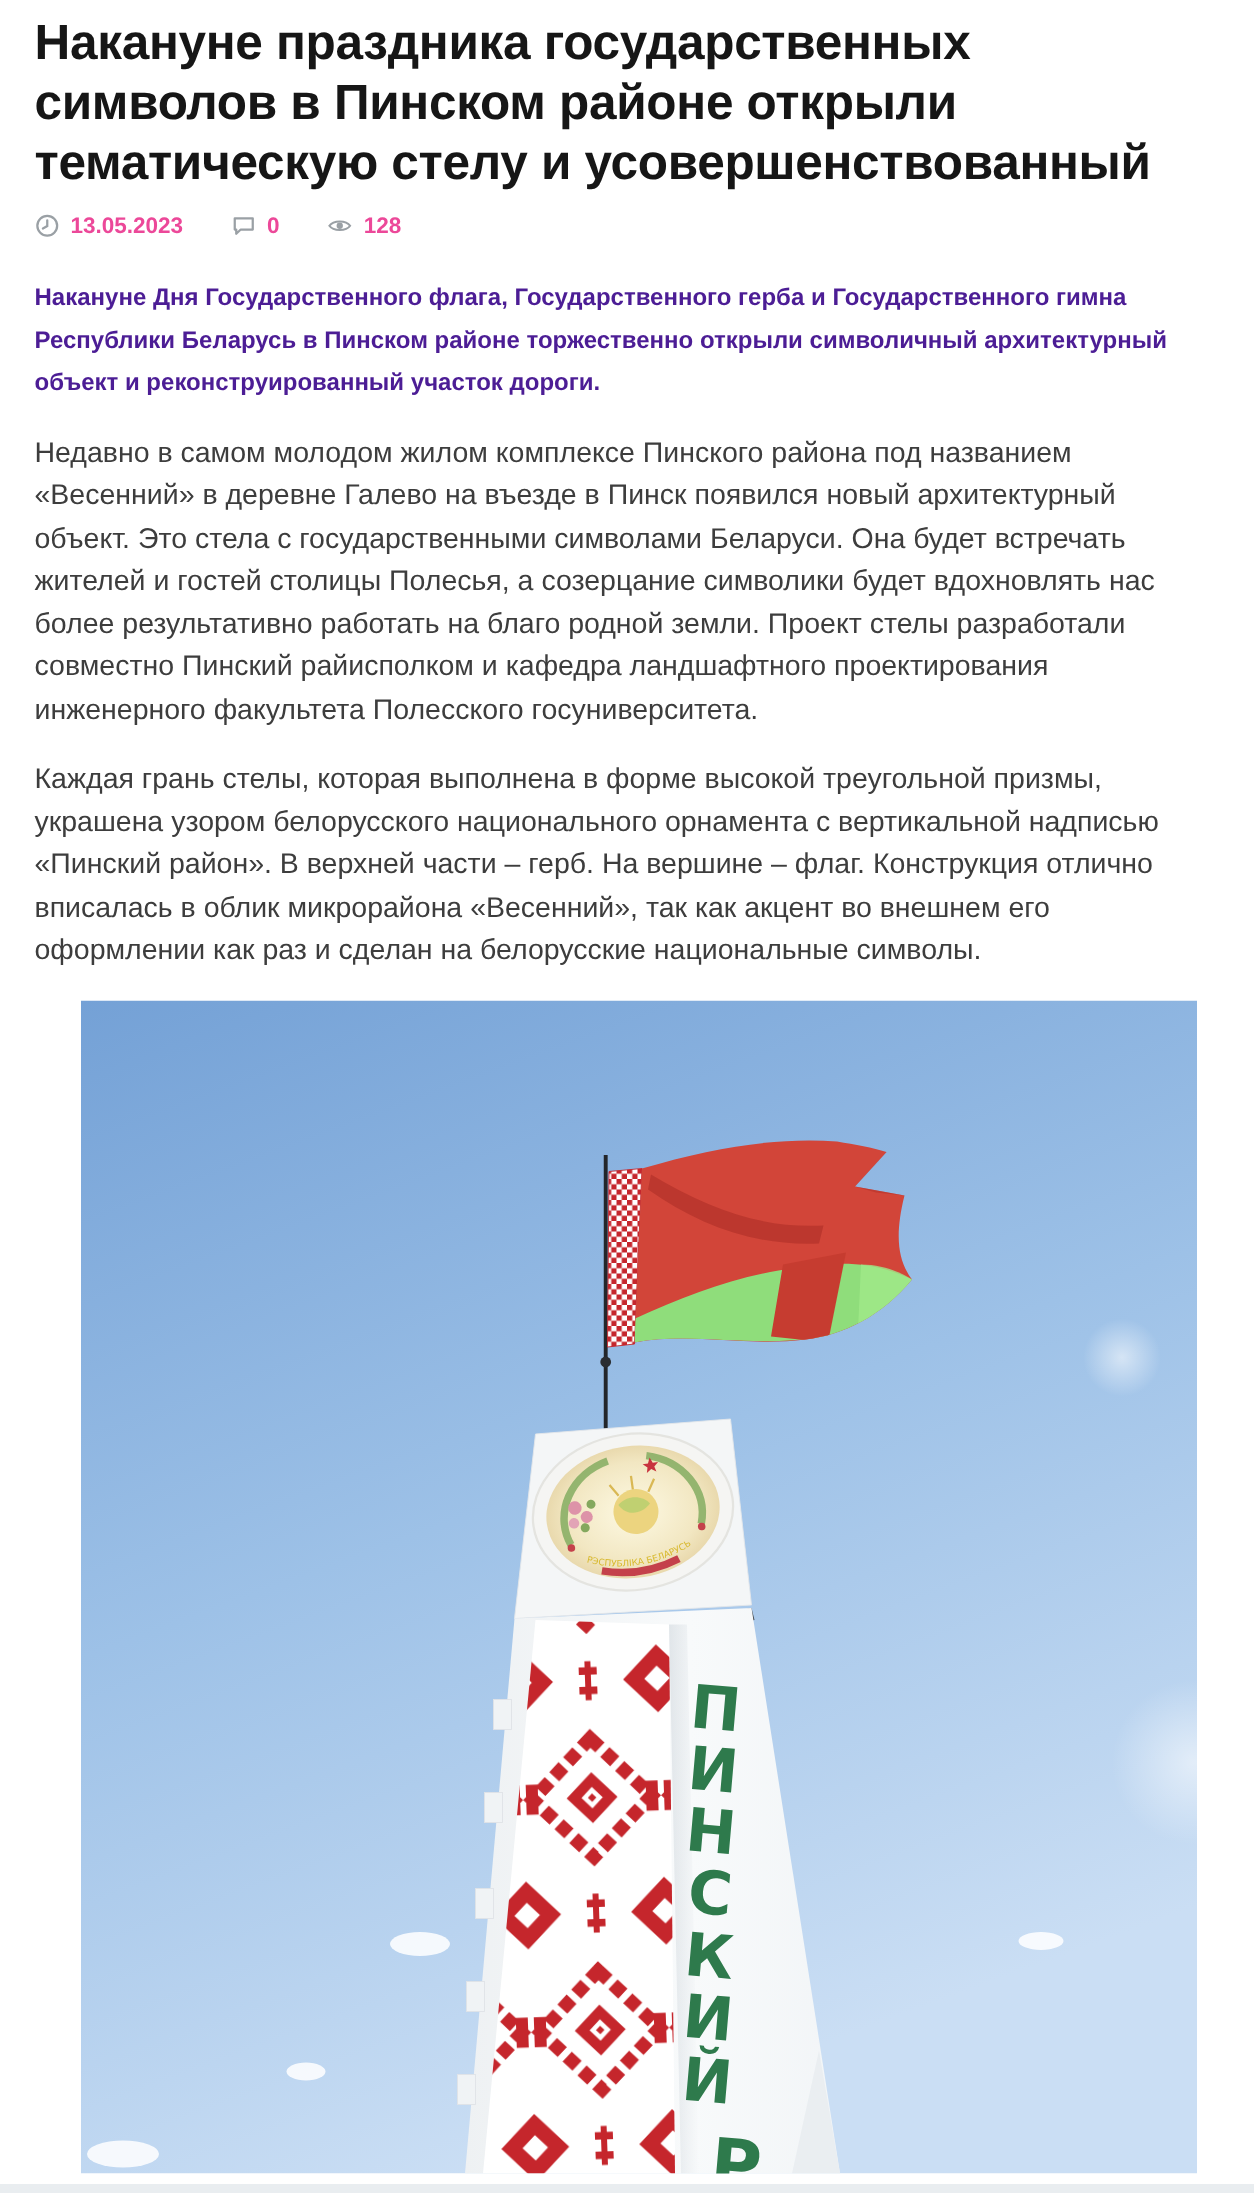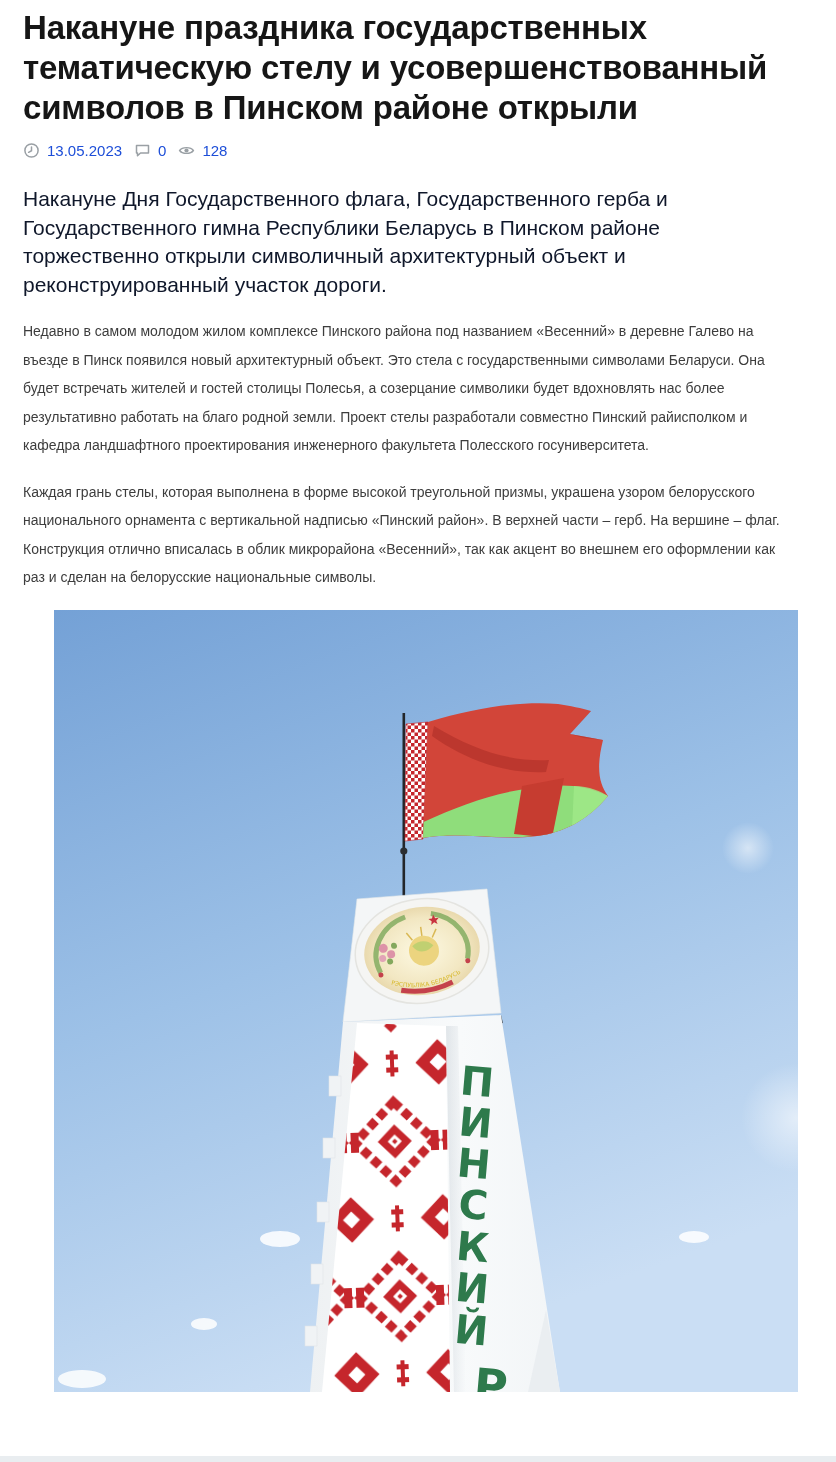--- a/index.html
+++ b/index.html
@@ -1,39 +1,39 @@
 <!DOCTYPE html>
 <html><head>
 <meta charset="utf-8">
 <style>
   html,body{margin:0;padding:0;background:#fff;}
   .page{width:836px;height:1462px;overflow:hidden;position:relative;background:#fff;
         font-family:"Liberation Sans","DejaVu Sans",sans-serif;}
   article{padding:8px 43px 0 23px;}
   h1{font-size:33px;line-height:40px;font-weight:700;color:#161616;margin:0 0 14px 0;letter-spacing:-0.2px;}
   h1 .tl{display:block;}
-  .meta{display:flex;align-items:center;gap:12px;color:#1d4ed8;font-size:15px;margin:0 0 26px 0;}
+  .meta{display:flex;align-items:center;gap:32px;color:#ec4899;font-size:15px;margin:0 0 26px 0;font-weight:bold;}
   .meta-item{display:flex;align-items:center;gap:7px;}
   .micon{width:17px;height:17px;display:block;}
-  .lead{font-size:21px;line-height:28.5px;font-weight:400;color:#0f172a;margin:0 0 18px 0;}
-  .body-p{font-size:14px;line-height:28.5px;color:#3d3d3d;margin:0 0 18px 0;}
+  .lead{font-size:16px;line-height:28.5px;font-weight:700;color:#4c1d95;margin:0 0 18px 0;}
+  .body-p{font-size:19px;line-height:28.5px;color:#3d3d3d;margin:0 0 18px 0;}
   figure{margin:16px 0 0 31px;width:744px;padding:0;}
   figure svg{display:block;}
   .bottom-strip{position:absolute;left:0;right:0;bottom:0;height:6px;background:#e9edf0;}
 </style>
 </head>
 <body>
 
 <div class="page">
   <article>
 
     <h1>
       <span class="tl">Накануне праздника государственных</span>
+      <span class="tl">символов в Пинском районе открыли</span>
       <span class="tl">тематическую стелу и усовершенствованный</span>
-      <span class="tl">символов в Пинском районе открыли</span>
     </h1>
 
     <div class="meta">
       <span class="meta-item">
         <svg class="micon" viewBox="0 0 17 17">
           <circle cx="8.5" cy="8.5" r="6.6" fill="none" stroke="#9aa0a5" stroke-width="1.5"></circle>
           <path d="M8.5 4.9 L8.5 8.7 L5.6 10.3" fill="none" stroke="#9aa0a5" stroke-width="1.5" stroke-linecap="round"></path>
         </svg>
         <span>13.05.2023</span>
       </span>

